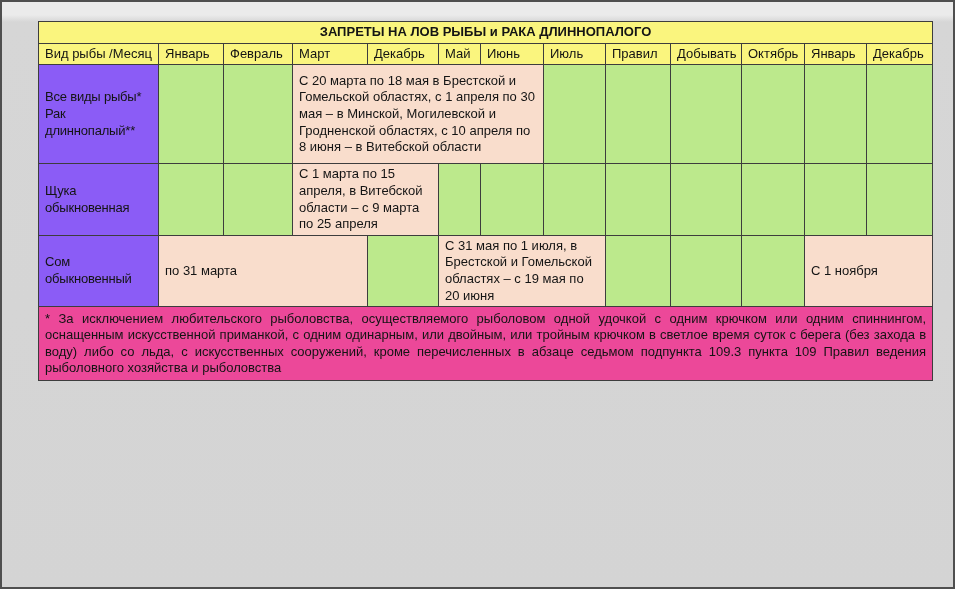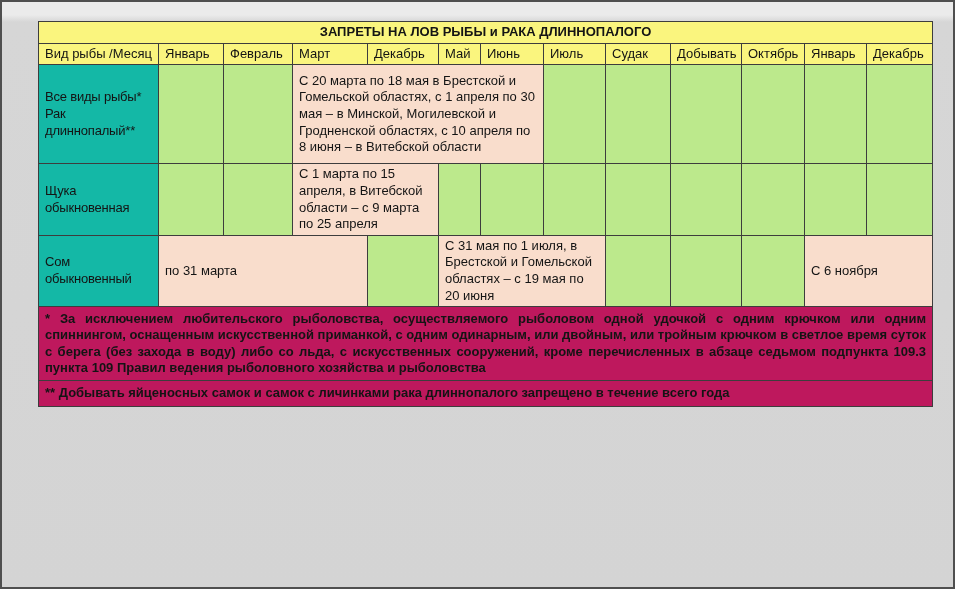--- a/index.html
+++ b/index.html
@@ -21,24 +21,24 @@
   table.ban-table td {
     border:1px solid #3d3d3d;
     padding:2px 6px;
     font-size:13px;
     line-height:1.28;
     vertical-align:middle;
     overflow:hidden;
   }
   td.c-title  { background:#faf57e; text-align:center; font-weight:bold; font-size:13.5px; }
   td.c-head   { background:#faf57e; text-align:left; font-size:12.5px; padding:2px 1px; }
-  td.c-name   { background:#14b8a6; font-size:12.5px; letter-spacing:-0.2px; white-space:pre-line; padding:2px 5px 2px 7px;margin-left:32px; }
+  td.c-name   { background:#8b5cf6; font-size:12.5px; letter-spacing:-0.2px; white-space:pre-line; padding:2px 5px 2px 7px;margin-left:32px; }
   td.c-green  { background:#bce98c; }
   td.c-pink   { background:#f9ddcc; font-size:12.8px; padding:3px 6px; }
-  td.c-foot   { background:#be185d; font-weight:bold; font-size:13px; text-align:justify; line-height:1.36; padding:3px 8px; }
+  td.c-foot   { background:#ec4899; font-weight:normal; font-size:13px; text-align:justify; line-height:1.36; padding:3px 8px; }
 </style>
 </head>
 <body>
 
 <table class="ban-table">
   <colgroup>
     <col style="width:120px">
       <col style="width:65px">
       <col style="width:69px">
       <col style="width:75px">
@@ -60,21 +60,21 @@
 
   <tr style="height:19px">
     <td class="c-head">Вид рыбы /Месяц</td>
     <td class="c-head">Январь</td>
     <td class="c-head">Февраль</td>
     <td class="c-head">Март</td>
     <td class="c-head">Декабрь</td>
     <td class="c-head">Май</td>
     <td class="c-head">Июнь</td>
     <td class="c-head">Июль</td>
-    <td class="c-head">Судак</td>
+    <td class="c-head">Правил</td>
     <td class="c-head">Добывать</td>
     <td class="c-head">Октябрь</td>
     <td class="c-head">Январь</td>
     <td class="c-head">Декабрь</td>
   </tr>
 
   <tr style="height:99px">
     <td class="c-name">Все виды рыбы*
 Рак длиннопалый**</td>
     <td class="c-green"></td>
@@ -105,26 +105,23 @@
 
 
   <tr style="height:68px">
     <td class="c-name">Сом обыкновенный</td>
     <td class="c-pink" colspan="3">по 31 марта</td>
     <td class="c-green"></td>
     <td class="c-pink" colspan="3">С 31 мая по 1 июля, в Брестской и Гомельской областях – с 19 мая по 20 июня</td>
     <td class="c-green"></td>
     <td class="c-green"></td>
     <td class="c-green"></td>
-    <td class="c-pink" colspan="2">С 6 ноября</td>
+    <td class="c-pink" colspan="2">С 1 ноября</td>
   </tr>
 
 
 
 
   <tr style="height:74px">
     <td class="c-foot" colspan="13">* За исключением любительского рыболовства, осуществляемого рыболовом одной удочкой с одним крючком или одним спиннингом, оснащенным искусственной приманкой, с одним одинарным, или двойным, или тройным крючком в светлое время суток с берега (без захода в воду) либо со льда, с искусственных сооружений, кроме перечисленных в абзаце седьмом подпункта 109.3 пункта 109 Правил ведения рыболовного хозяйства и рыболовства</td>
   </tr>
-  <tr style="height:26px">
-    <td class="c-foot" colspan="13">** Добывать яйценосных самок и самок с личинками рака длиннопалого запрещено в течение всего года</td>
-  </tr>
 </tbody>
   </table>
 
 </body></html>

